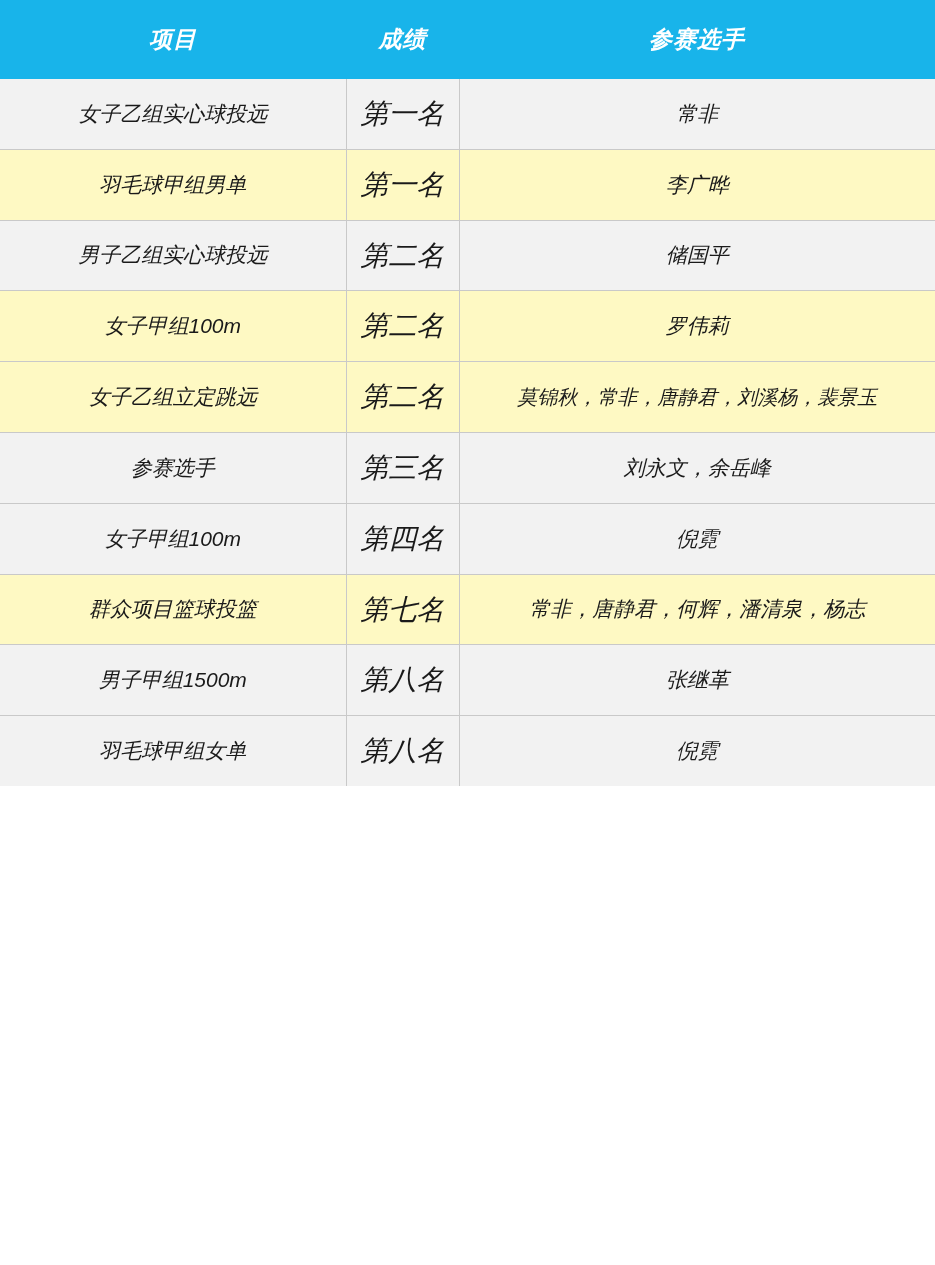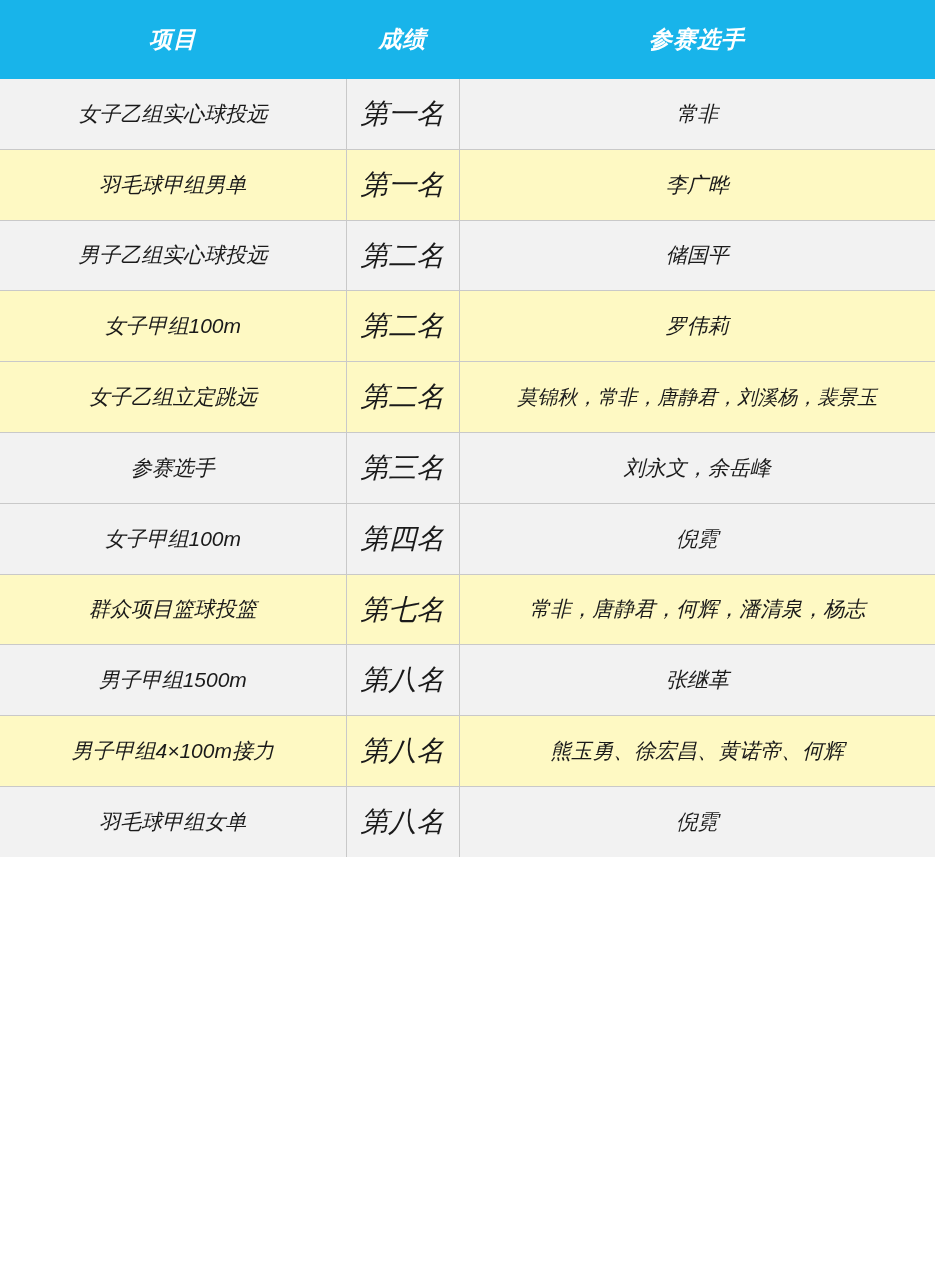--- a/index.html
+++ b/index.html
@@ -116,24 +116,19 @@
       <tr class="even">
         <td class="cell-event">群众项目篮球投篮</td>
         <td class="cell-rank">第七名</td>
         <td class="cell-people">常非，唐静君，何辉，潘清泉，杨志</td>
       </tr>
       <tr class="odd">
         <td class="cell-event">男子甲组1500m</td>
         <td class="cell-rank">第八名</td>
         <td class="cell-people">张继革</td>
       </tr>
-      <tr class="even">
-        <td class="cell-event">男子甲组4×100m接力</td>
-        <td class="cell-rank">第八名</td>
-        <td class="cell-people">熊玉勇、徐宏昌、黄诺帝、何辉</td>
-      </tr>
       <tr class="odd">
         <td class="cell-event">羽毛球甲组女单</td>
         <td class="cell-rank">第八名</td>
         <td class="cell-people">倪霓</td>
       </tr>
     </tbody>
 </table>
 
 </body></html>

